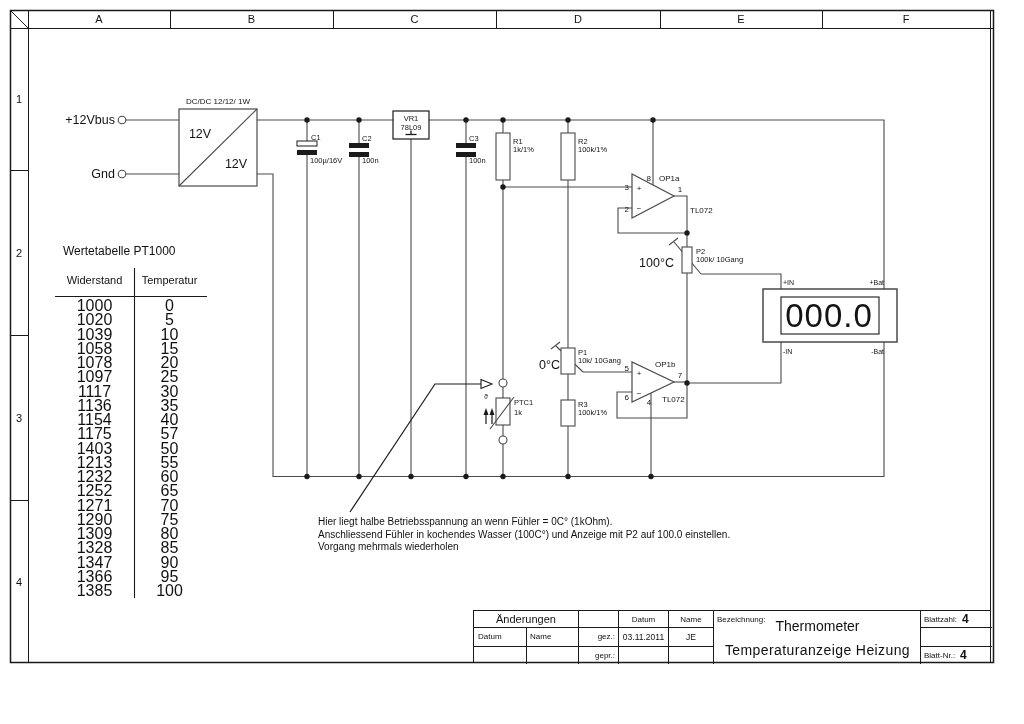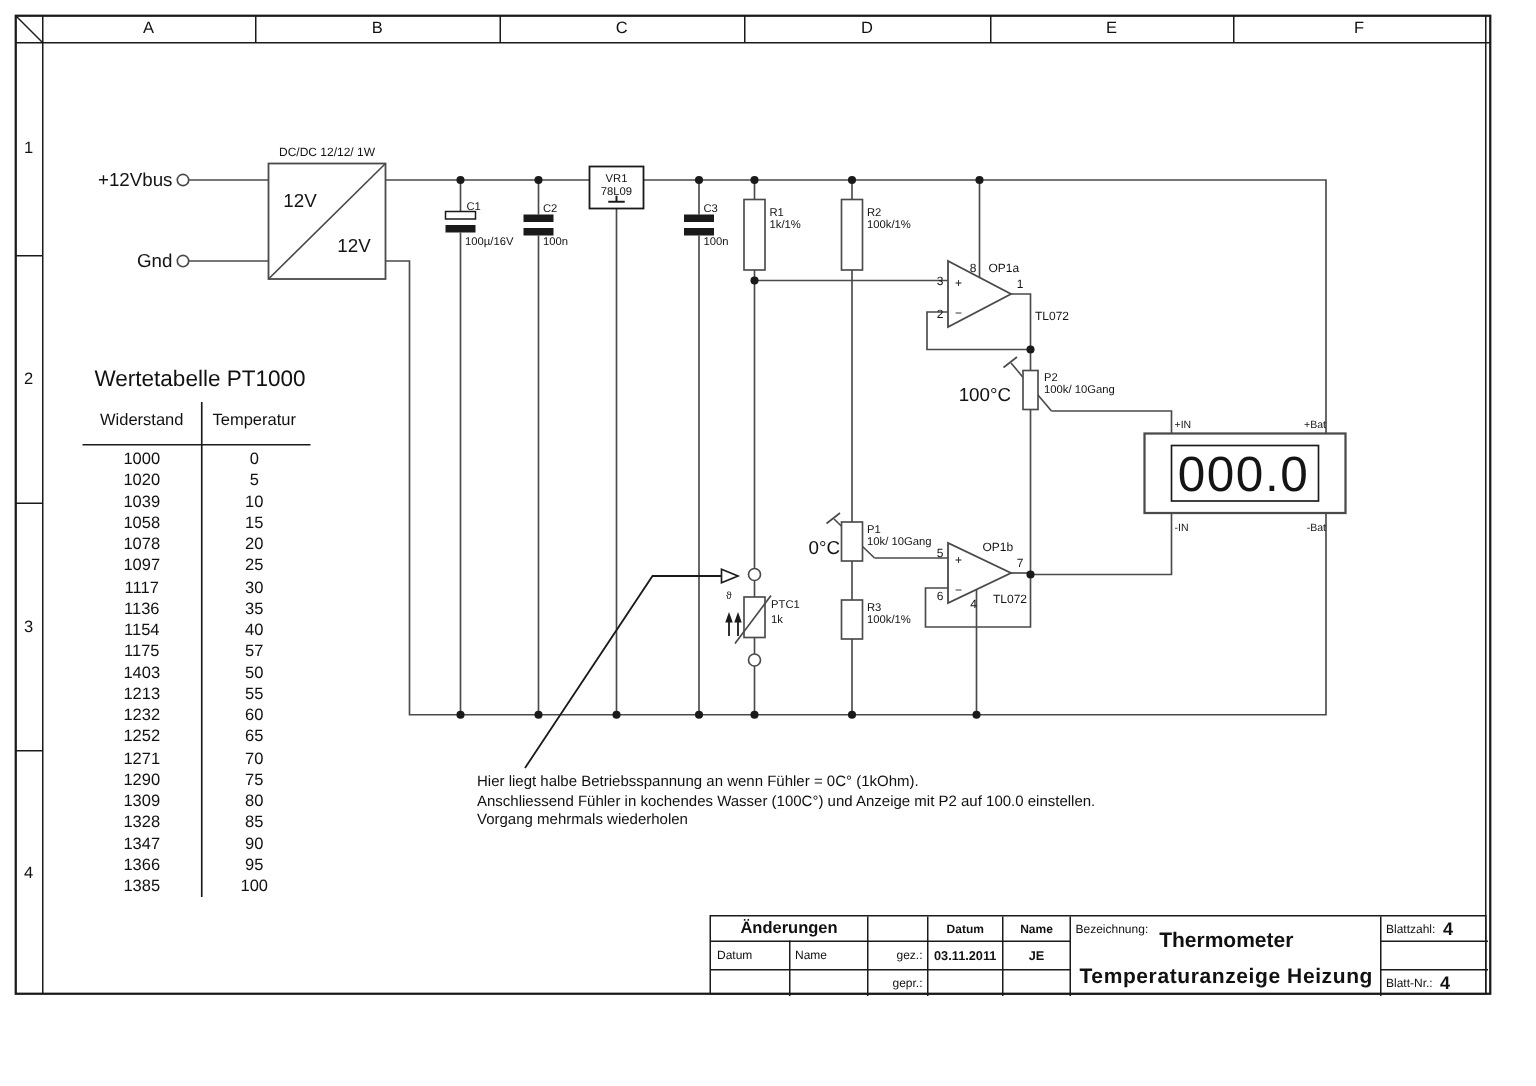--- a/index.html
+++ b/index.html
@@ -12,35 +12,35 @@
   .t8 {font-size:8px;}
   .t12{font-size:12.5px;}
   .disp{font-size:33px;letter-spacing:1px;}
   
   .col-strip{position:absolute;left:28px;top:10px;width:962px;height:18px;display:grid;
              grid-template-columns:142px 163px 163px 164px 162px 168px;}
   .row-strip{position:absolute;left:10px;top:28px;width:18px;height:635px;display:grid;
              grid-template-rows:142px 165px 165px 163px;}
   .strip-cell{display:flex;align-items:center;justify-content:center;font-size:11px;}
   
-  .pt-title{position:absolute;left:63px;top:244px;font-size:15px;white-space:nowrap;}
+  .pt-title{position:absolute;left:63px;top:244px;font-size:12px;white-space:nowrap;}
   .pt-head{position:absolute;left:55px;top:274px;width:150px;display:flex;font-size:11px;}
   .pt-head span:first-child{width:79px;text-align:center;}
   .pt-head span:last-child{width:71px;text-align:center;}
-  .pt-rows{position:absolute;left:55px;top:299px;width:150px;font-size:11px;}
+  .pt-rows{position:absolute;left:55px;top:299px;width:150px;font-size:16px;}
   .pt-row{display:flex;height:14.25px;line-height:14.25px;}
   .pt-row span:first-child{width:79px;text-align:center;}
   .pt-row span:last-child{width:71px;text-align:center;}
   
   .note{position:absolute;left:318px;top:516px;font-size:10px;line-height:12.6px;white-space:nowrap;}
   
   .tb{position:absolute;left:473px;top:610px;width:518px;height:53px;border:1.5px solid #1a1a1a;box-sizing:border-box;}
   .tb-line{position:absolute;background:#1a1a1a;}
   .tb-cell{position:absolute;display:flex;align-items:center;overflow:hidden;white-space:nowrap;}
-  .c-center{justify-content:center;font-weight:bold;}
+  .c-center{justify-content:center;}
   .c-end{justify-content:flex-end;}
   .f8{font-size:8px;}
   .f85{font-size:8.5px;}
   .f11{font-size:11px;}
   .f14{font-size:14px;}
   .bold{font-weight:bold;}
 </style>
 </head>
 <body>
 

